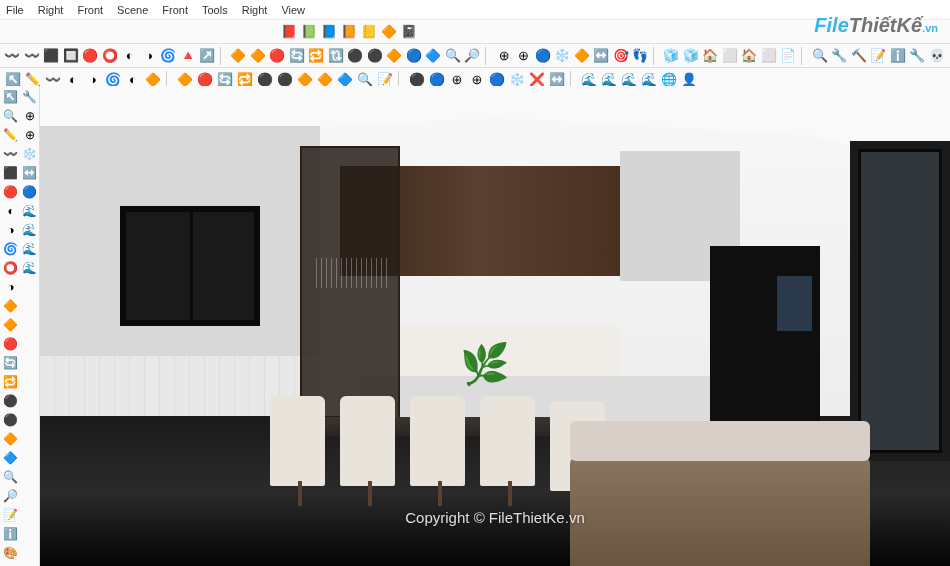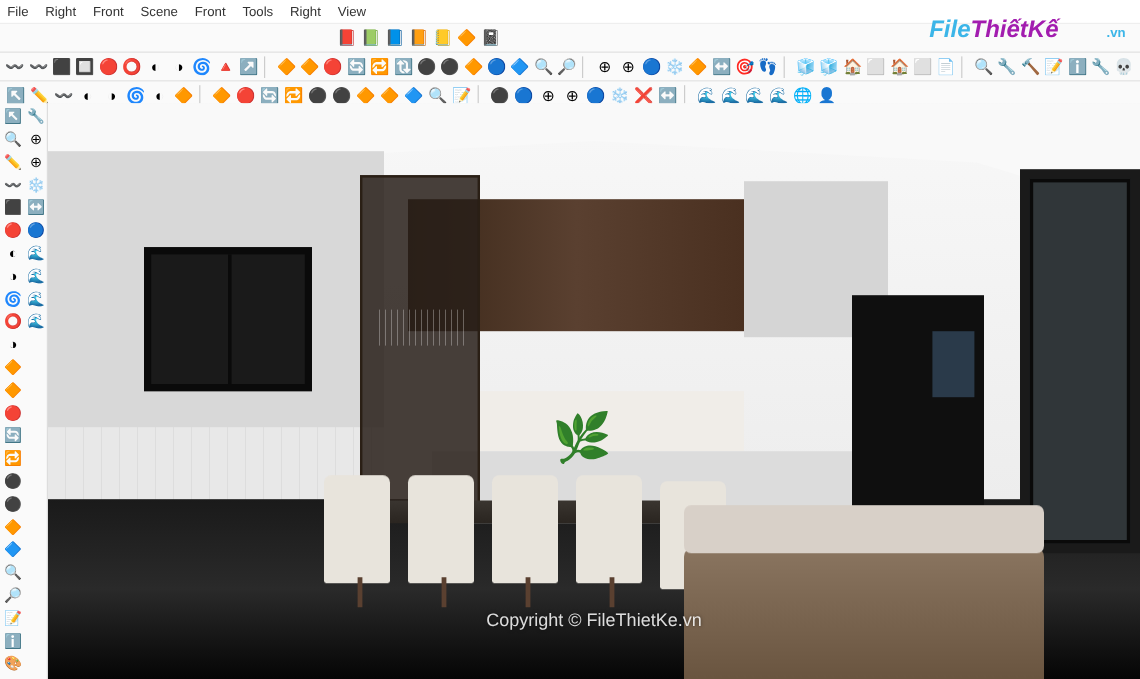--- a/index.html
+++ b/index.html
@@ -58,22 +58,22 @@
 .plant { position: absolute; bottom: 165px; left: 420px; width: 50px; height: 60px; }
 .plant::before { content:'🌿'; font-size: 40px; position:absolute; filter: hue-rotate(20deg) brightness(0.8); }
 
 .sofa { position: absolute; bottom: 0; right: 80px; width: 300px; height: 110px; background: linear-gradient(180deg,#8a7560 0%,#6a5540 100%); border-radius: 8px 8px 0 0; }
 .sofa::before { content:''; position:absolute; top:-35px; left:0; right:0; height:40px; background:#d8d0c8; border-radius: 6px; }
 
 .watermark { position: absolute; bottom: 40px; left: 50%; transform: translateX(-50%); color: rgba(255,255,255,0.85); font-size: 15px; font-weight: 500; text-shadow: 0 0 3px rgba(0,0,0,0.5); }
 
 .logo { position: absolute; top: 14px; right: 12px; font-size: 20px; font-weight: bold; font-style: italic; }
 .logo .f { color: #3bb5e8; }
-.logo .t { color: #a21caf; }
-.logo .vn { color: #3bb5e8; font-size: 11px; font-style: normal; margin-left: 40px; }
+.logo .t { color: #737373; }
+.logo .vn { color: #3bb5e8; font-size: 11px; font-style: normal; }
 
 .viewport-label { position: absolute; top: 2px; left: 4px; font-size: 8.5px; color: #555; line-height: 1.2; }
 </style>
 </head>
 <body>
 
 <div class="menubar">
   <span>File</span>
   <span>Right</span>
   <span>Front</span>

